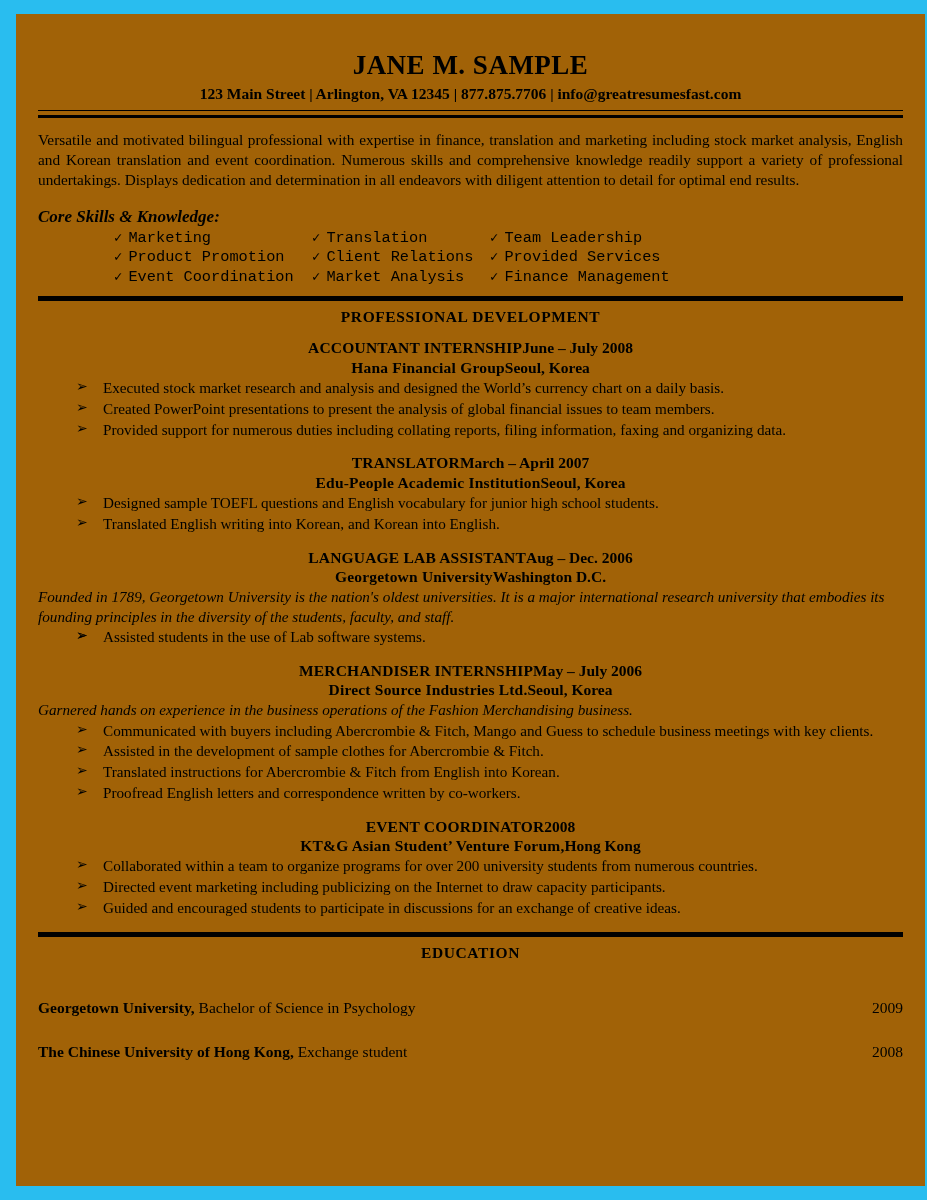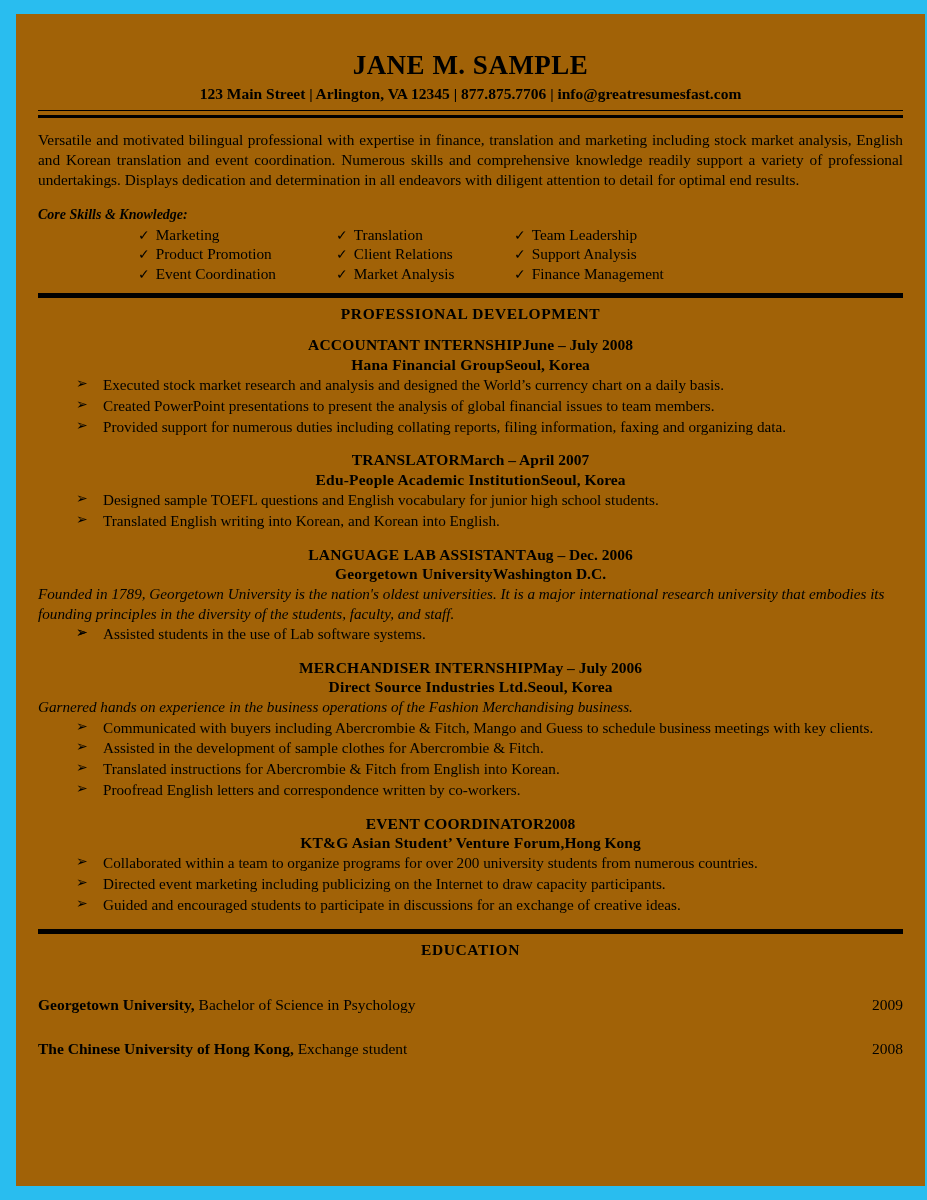--- a/index.html
+++ b/index.html
@@ -43,31 +43,32 @@
     border-top:5px solid #000;
     margin:9px 0 7px 0;
   }
   .summary {
     font-size:15.3px;
     line-height:1.32;
     text-align:justify;
     color:#000;
   }
   .skills-title {
-    font-size:14px;
+    font-size:17px;
     font-weight:bold;
     font-style:italic;
     margin:16px 0 2px 0;
   }
   .skills-grid {
     display:grid;
     grid-template-columns:198px 178px 1fr;
-    margin-left:100px;
+    margin-left:76px;
     font-size:15.3px;
     line-height:1.28;
+    font-family:Liberation Mono, monospace;
   }
   .skill { white-space:nowrap; }
   .skill .chk { margin-right:6px; font-size:14px; }
   .section-heading {
     text-align:center;
     font-size:15.5px;
     font-weight:bold;
     letter-spacing:0.6px;
     margin:2px 0 12px 0;
   }
@@ -127,21 +128,21 @@
 
   <div class="summary">Versatile and motivated bilingual professional with expertise in finance, translation and marketing including stock market analysis, English and Korean translation and event coordination.  Numerous skills and comprehensive knowledge readily support a variety of professional undertakings.  Displays dedication and determination in all endeavors with diligent attention to detail for optimal end results.</div>
 
   <div class="skills-title">Core Skills &amp; Knowledge:</div>
   <div class="skills-grid" id="skills-grid">
       <div class="skill"><span class="chk">✓</span><span>Marketing</span></div>
       <div class="skill"><span class="chk">✓</span><span>Translation</span></div>
       <div class="skill"><span class="chk">✓</span><span>Team Leadership</span></div>
       <div class="skill"><span class="chk">✓</span><span>Product Promotion</span></div>
       <div class="skill"><span class="chk">✓</span><span>Client Relations</span></div>
-      <div class="skill"><span class="chk">✓</span><span>Support Analysis</span></div>
+      <div class="skill"><span class="chk">✓</span><span>Provided Services</span></div>
       <div class="skill"><span class="chk">✓</span><span>Event Coordination</span></div>
       <div class="skill"><span class="chk">✓</span><span>Market Analysis</span></div>
       <div class="skill"><span class="chk">✓</span><span>Finance Management</span></div>
     </div>
 
   <div class="rule-thick"></div>
   <div class="section-heading">PROFESSIONAL DEVELOPMENT</div>
 
   <div id="jobs">
       <div class="job">

